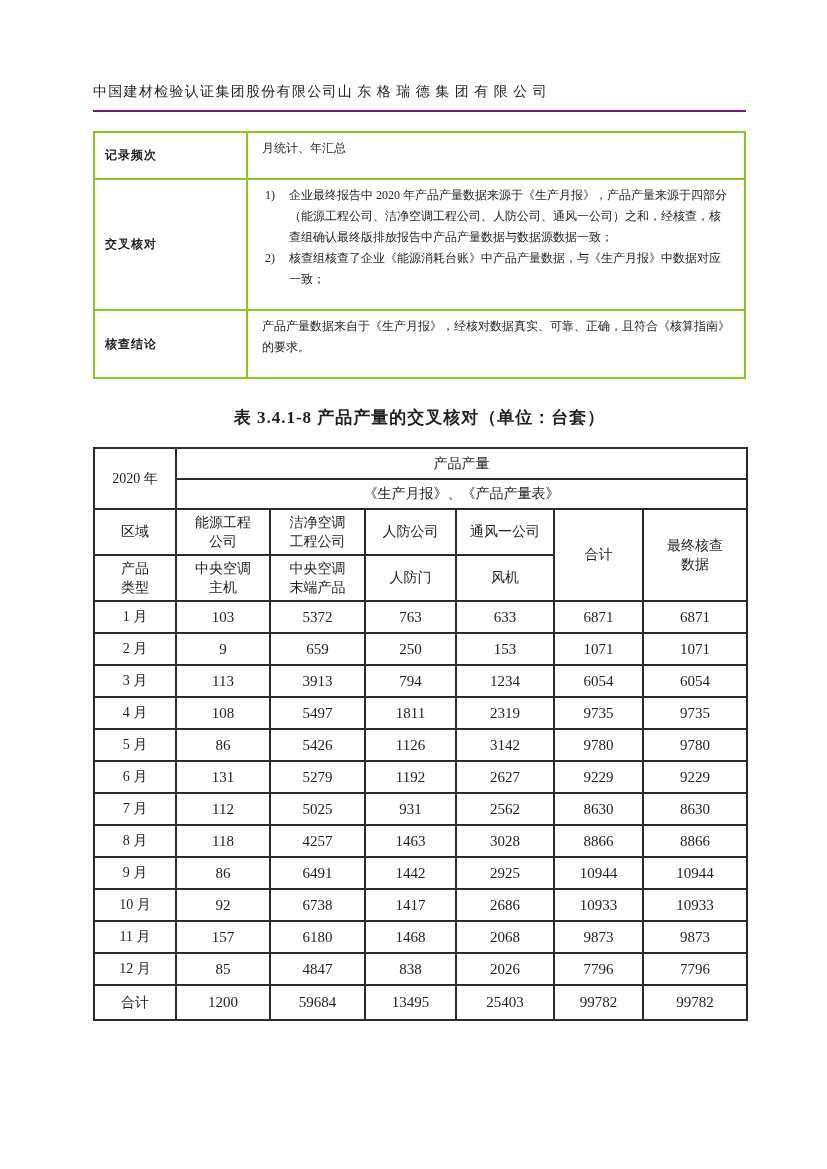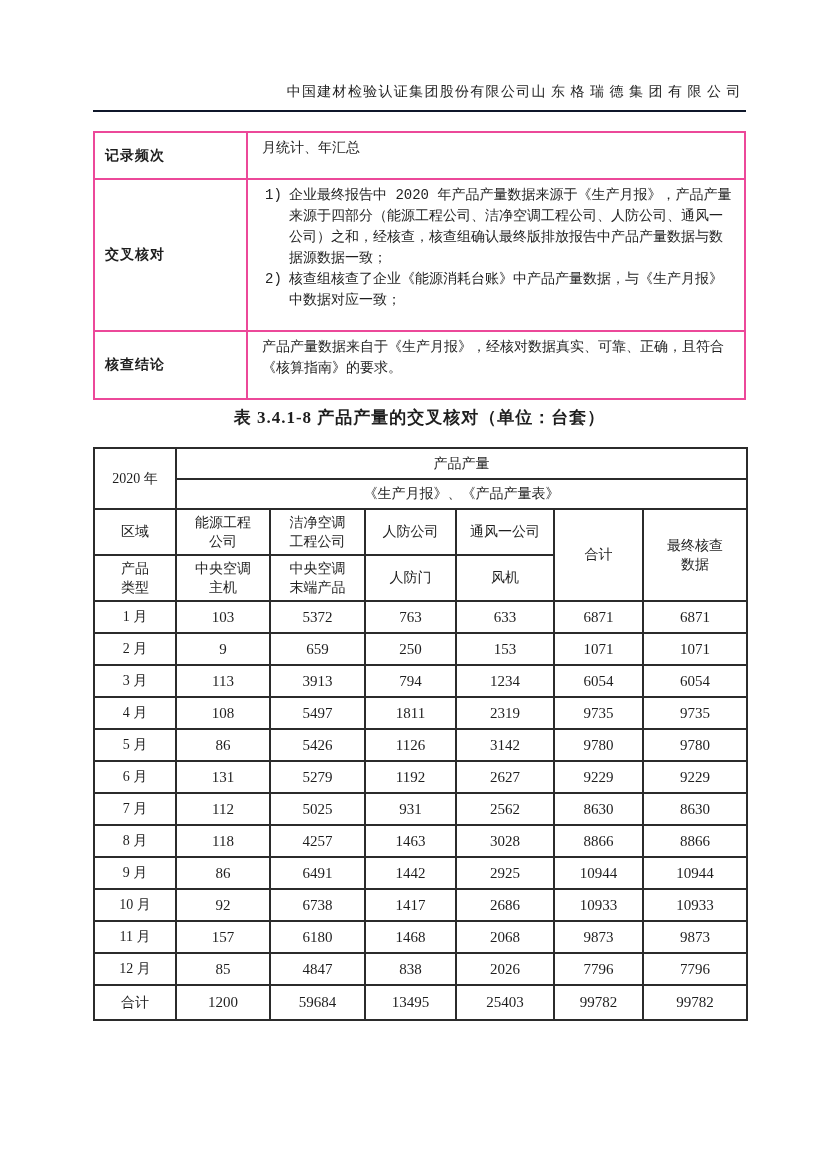--- a/index.html
+++ b/index.html
@@ -9,39 +9,38 @@
     background: #ffffff;
     font-family: "Liberation Serif", serif;
     color: #1e1e1e;
   }
   .page { position: absolute; inset: 0; }
 
   
   .doc-header {
     position: absolute;
     top: 83px; left: 93px; width: 653px;
-    display: flex; justify-content: flex-end; align-items: flex-end;
-    border-bottom: 2px solid #0f172a;
+    display: flex; justify-content: flex-start; align-items: flex-end;
+    border-bottom: 2px solid #701a75;
     padding-bottom: 9px;
     font-size: 14px;
   }
   .hdr-left  { letter-spacing: 1.3px; }
   .hdr-right { letter-spacing: 5.5px; }
 
   
   table { border-collapse: collapse; table-layout: fixed; }
   .info-table {
     position: absolute;
     top: 131px; left: 93px; width: 653px;
   }
   .info-table td {
-    border: 2px solid #ec4899;
-    font-size: 14px;
+    border: 2px solid #84cc16;
+    font-size: 12px;
     vertical-align: middle;
-    font-family: Liberation Mono, monospace;
   }
   .info-table td.label {
     font-weight: bold;
     padding: 4px 8px 4px 10px;
     letter-spacing: 1px;
   }
   .info-table td.content {
     padding: 5px 12px 19px 14px;
     line-height: 21px;
   }

